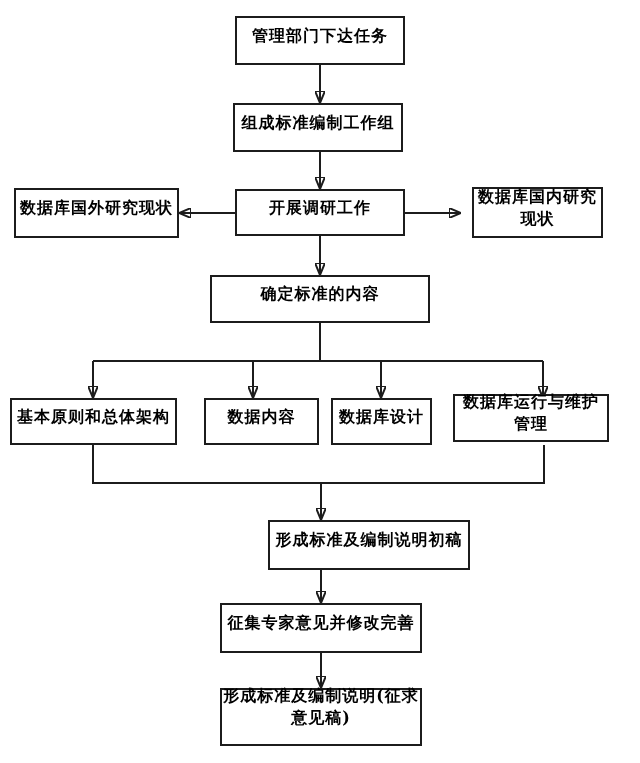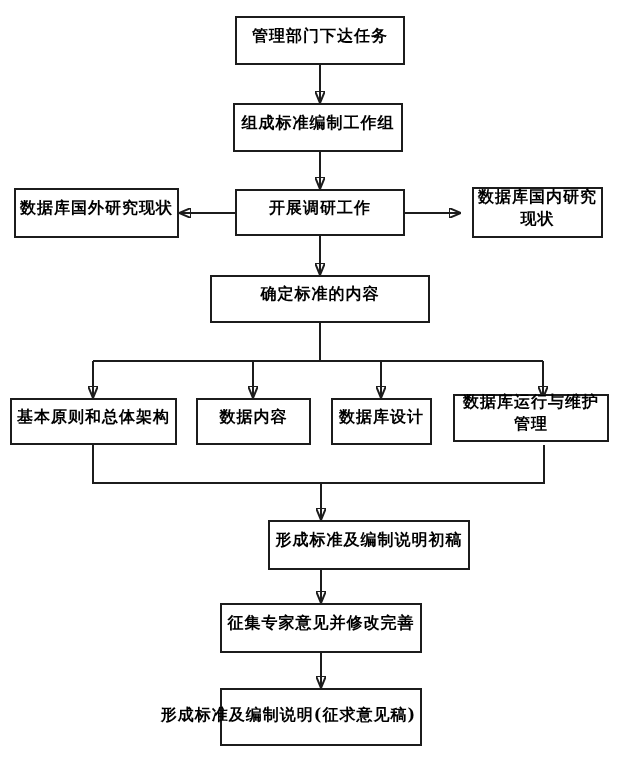--- a/index.html
+++ b/index.html
@@ -37,23 +37,22 @@
     justify-content: center;
     text-align: center;
     padding: 0 4px 10px 4px;
     font-size: 16px;
     font-weight: bold;
     letter-spacing: 1px;
     line-height: 22px;
     color: #000000;
   }
   .node.two-line {
-    flex-direction: row;
-    padding-bottom: 4px;
-    justify-content: flex-end;
+    flex-direction: column;
+    padding-bottom: 20px;
   }
   .node span {
     display: block;
     white-space: nowrap;
   }
 </style>
 </head>
 <body>
 
 <div class="canvas">
@@ -94,21 +93,21 @@
   <div class="node" style="left:14px; top:188px; width:165px; height:50px;">数据库国外研究现状</div>
 
   <div class="node" style="left:235px; top:189px; width:170px; height:47px;">开展调研工作</div>
 
   <div class="node" style="left:461px; top:187px; width:131px; height:51px;margin-left:11px;">数据库国内研究现状</div>
 
   <div class="node" style="left:210px; top:275px; width:220px; height:48px;">确定标准的内容</div>
 
   <div class="node" style="left:10px; top:398px; width:167px; height:47px;">基本原则和总体架构</div>
 
-  <div class="node" style="left:196px; top:398px; width:115px; height:47px;">数据内容</div>
+  <div class="node" style="left:204px; top:398px; width:115px; height:47px;">数据内容</div>
 
   <div class="node" style="left:331px; top:398px; width:101px; height:47px;">数据库设计</div>
 
   <div class="node" style="left:453px; top:394px; width:156px; height:48px;text-align:center;">数据库运行与维护管理</div>
 
   <div class="node" style="left:220px; top:520px; width:202px; height:50px;margin-left:48px;">形成标准及编制说明初稿</div>
 
   <div class="node" style="left:220px; top:603px; width:202px; height:50px;">征集专家意见并修改完善</div>
 
   <div class="node two-line" style="left:220px; top:688px; width:202px; height:58px;">

